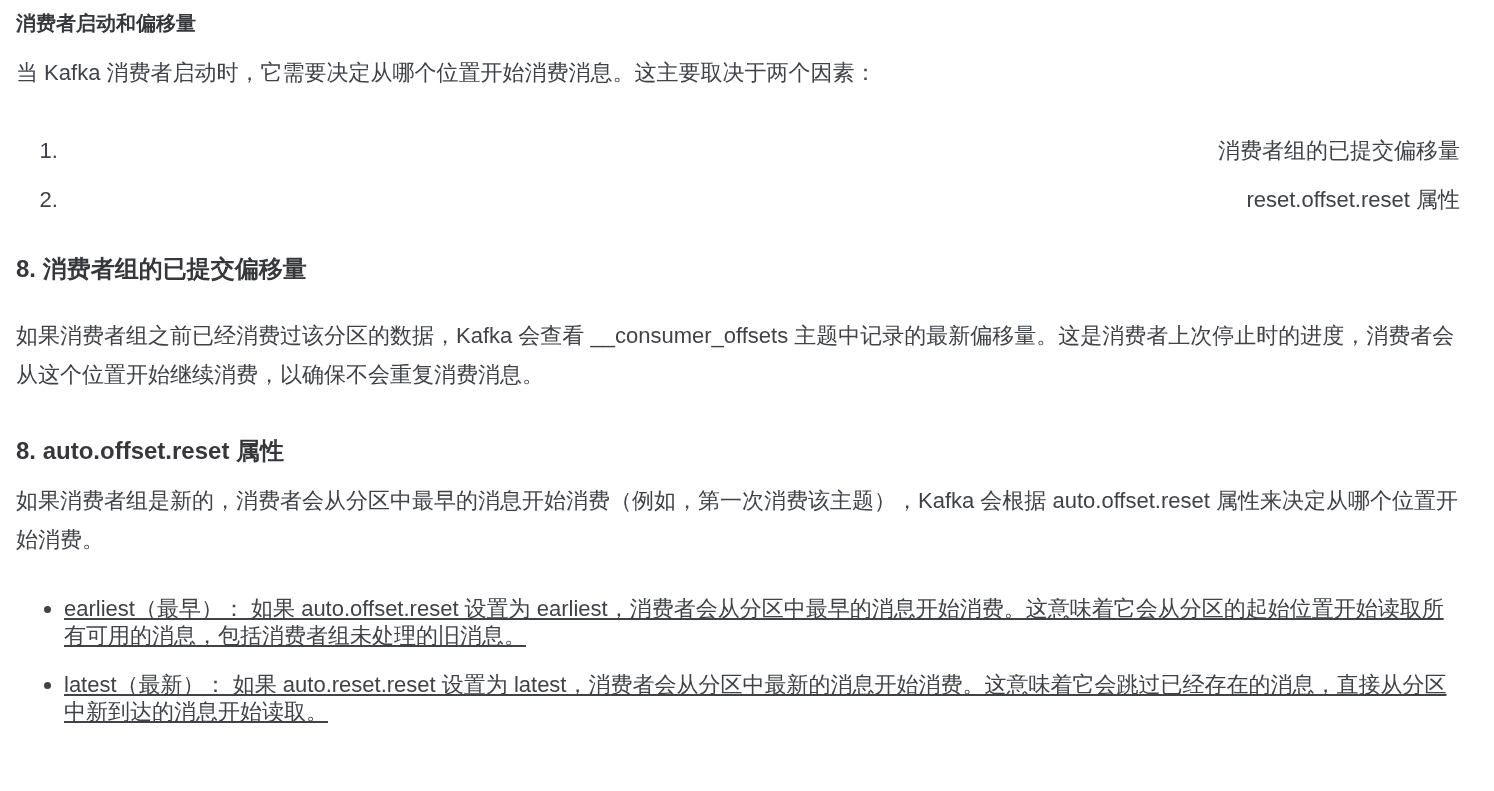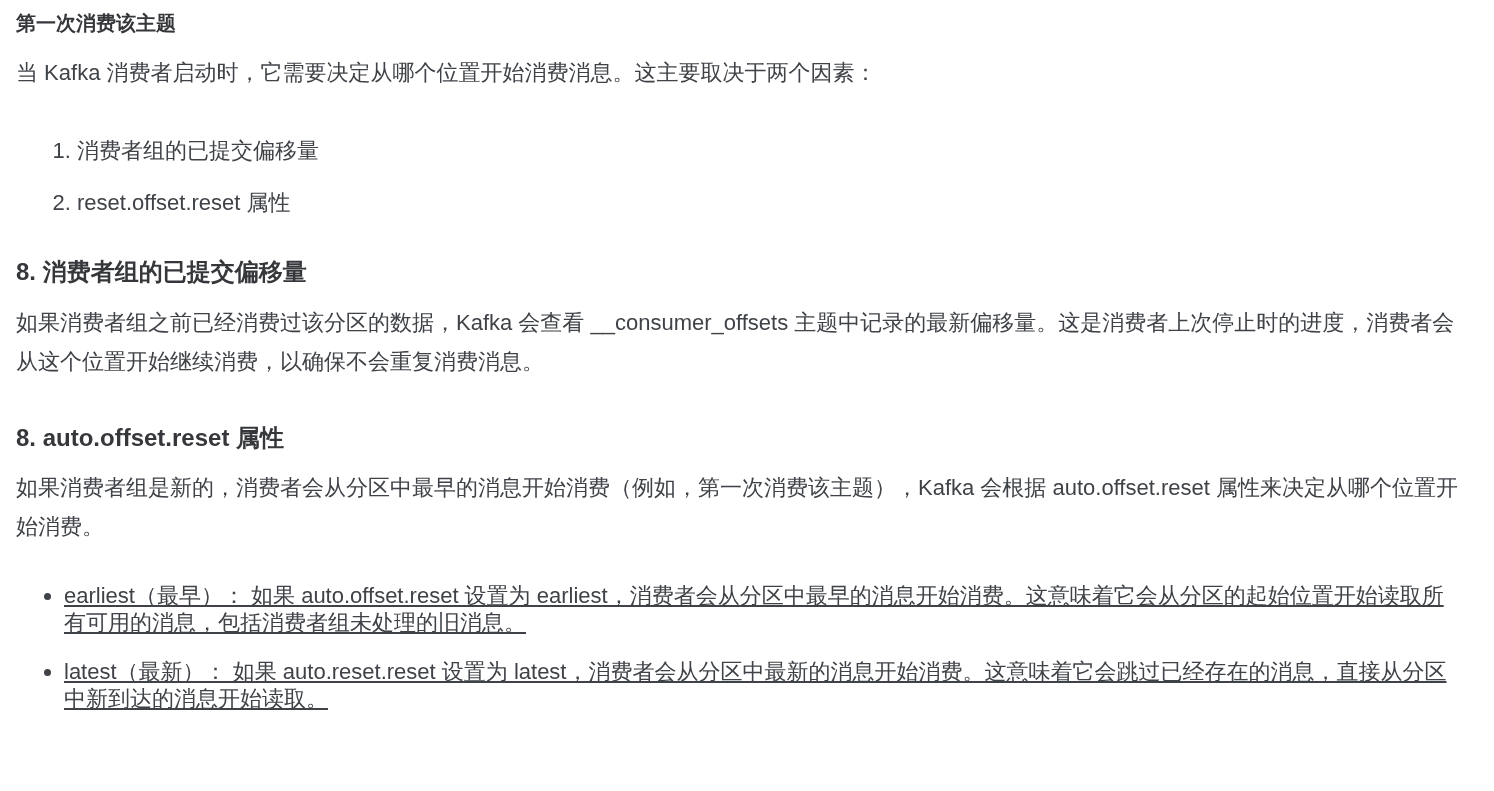--- a/index.html
+++ b/index.html
@@ -30,32 +30,32 @@
   
   .para {
     margin: 16px 0 0 0;
     font-size: 22px;
     line-height: 39px;
     font-weight: 400;
     color: #3f4247;
     text-align: left;
   }
   .para.intro { }
-  .para.sec1-body { margin-top: 14px; }
+  .para.sec1-body { margin-top: 30px; }
   .para.sec2-body { margin-top: 13px; }
   
   ol.factors {
     margin: 39px 0 0 0;
     padding: 0 0 0 48px;
     font-size: 22px;
     line-height: 39px;
     color: #3f4247;
     list-style: decimal outside;
   }
-  ol.factors li { margin: 13px; }
+  ol.factors li { margin: 0; text-align: right; }
   ol.factors li + li { margin-top: 10px; }
   
   .section-heading {
     margin: 33px 0 0 0;
     font-size: 24px;
     line-height: 34px;
     font-weight: 700;
     color: #35373b;
   }
   .section-heading.second { margin-top: 40px; }
@@ -70,21 +70,21 @@
     text-decoration: underline;
   }
   ul.reset-options li { margin: 0; }
   ul.reset-options li + li { margin-top: 22px; }
 </style>
 </head>
 <body>
 
 <div class="article">
 
-  <h4 class="doc-title">第一次消费该主题</h4>
+  <h4 class="doc-title">消费者启动和偏移量</h4>
 
   <p class="para intro">当 Kafka 消费者启动时，它需要决定从哪个位置开始消费消息。这主要取决于两个因素：</p>
 
   <ol class="factors">
     <li>消费者组的已提交偏移量</li>
     <li>reset.offset.reset 属性</li>
   </ol>
 
   <h3 class="section-heading first">8. 消费者组的已提交偏移量</h3>
 

